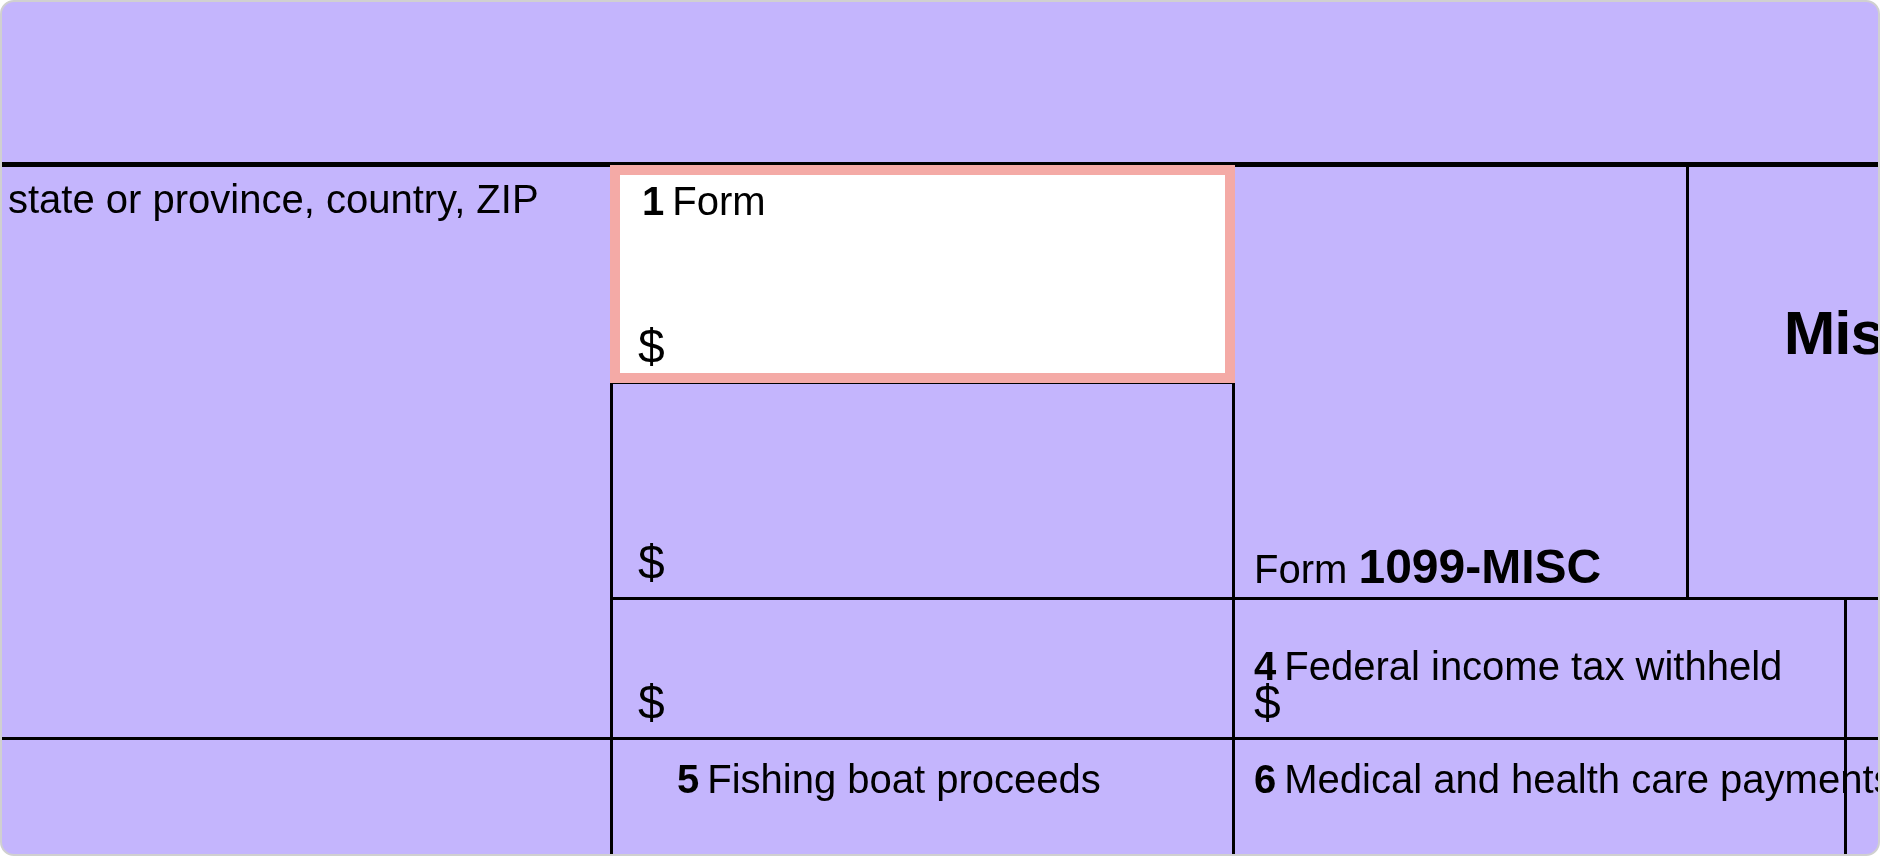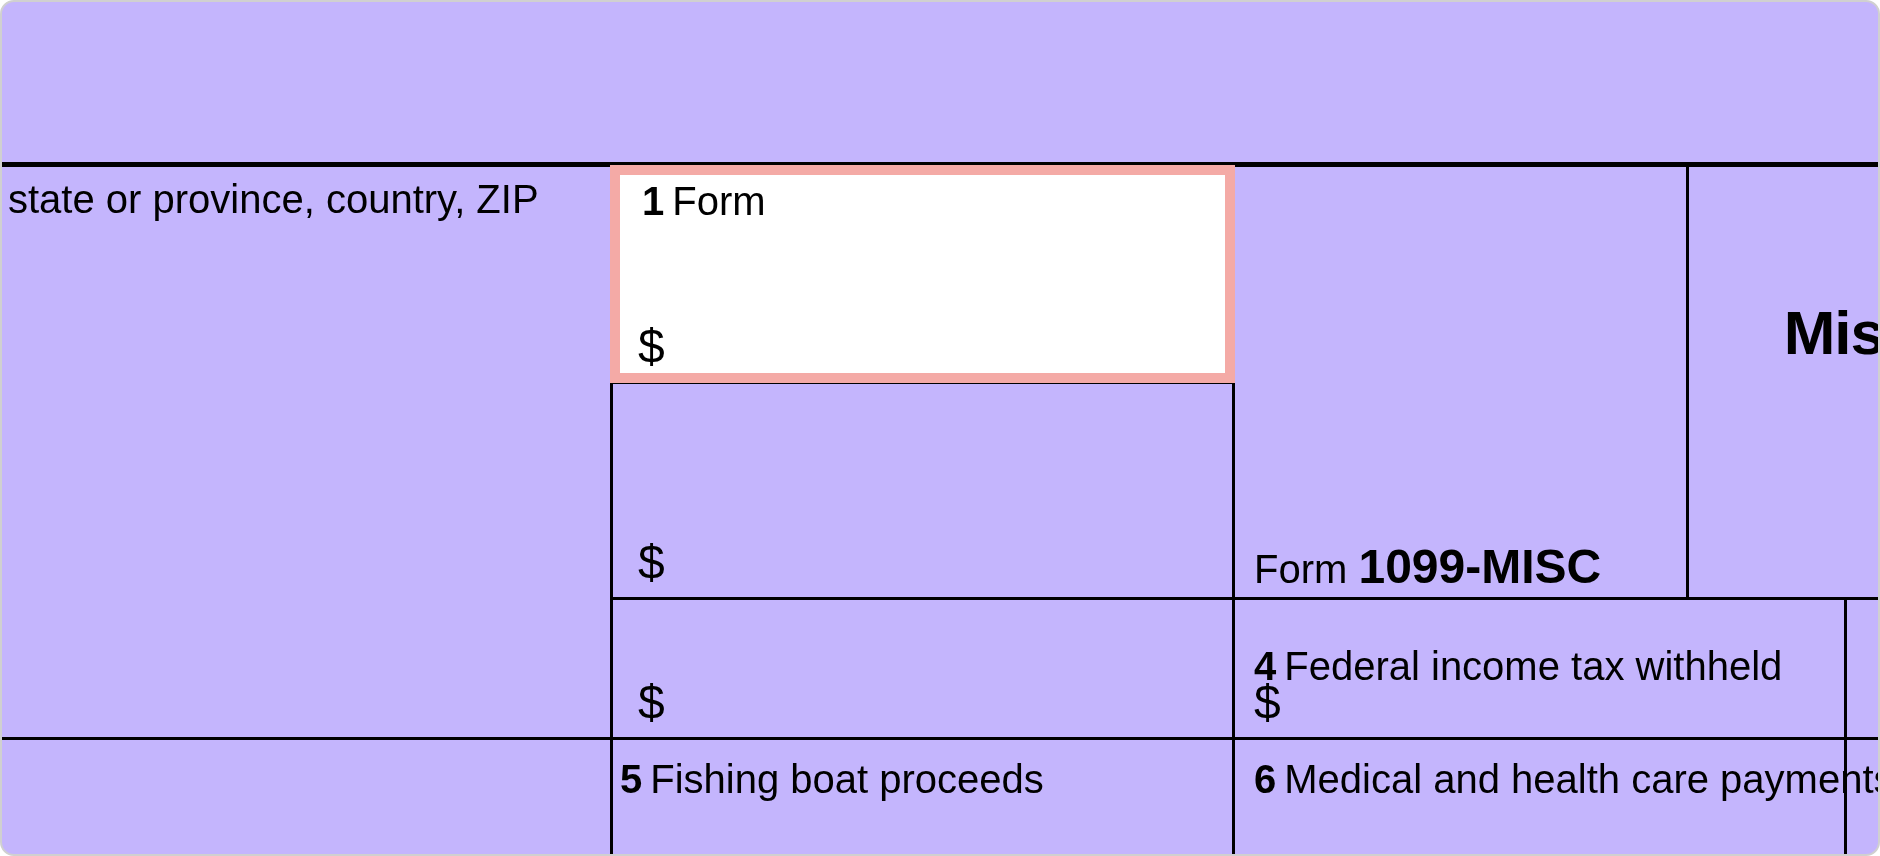--- a/index.html
+++ b/index.html
@@ -113,21 +113,21 @@
     </div>
 
     <div class="dollar" style="left:636px; top:508px;">$</div>
 
     <div class="cell-label" style="left:1252px; top:448px;margin-top:29px;">
       <span class="num">4</span><span>Federal income tax withheld</span>
     </div>
     <div class="dollar" style="left:1252px; top:508px;">$</div>
 
 
-    <div class="cell-label" style="left:618px; top:590px;">
+    <div class="cell-label" style="left:675px; top:590px;">
       <span class="num">5</span><span>Fishing boat proceeds</span>
     </div>
 
     <div class="cell-label" style="left:1252px; top:590px;">
       <span class="num">6</span><span>Medical and health care payments</span>
     </div>
 
   </div>
 </div>
 

